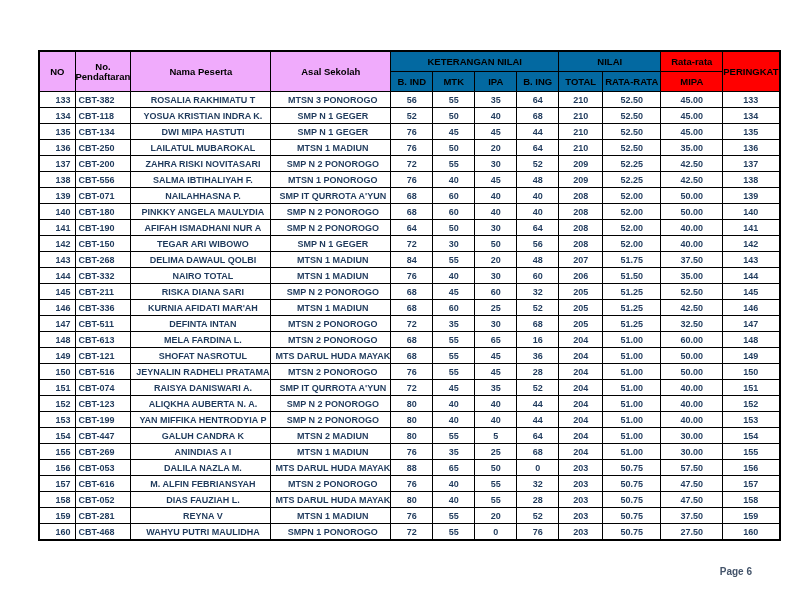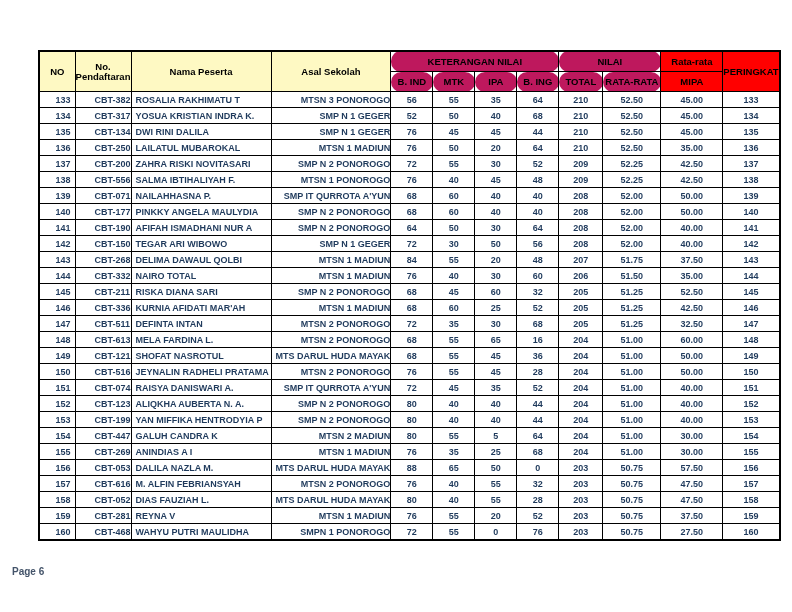--- a/index.html
+++ b/index.html
@@ -18,36 +18,36 @@
     border:1px solid #000;
     overflow:hidden;white-space:nowrap;
     padding:0;
   }
   thead th{
     font-size:9.5px;font-weight:bold;color:#000;
     height:19px;text-align:center;vertical-align:middle;
     line-height:1.05;
   }
   thead th.wrap{white-space:normal;}
-  .green{background:#fef9c3;}
-  .blue{background:#be185d;border-radius:10px;}
+  .green{background:#f0abfc;}
+  .blue{background:#0369a1;}
   .red{background:#FF0000;}
   tbody td{
     height:15px;
     font-size:9px;font-weight:bold;color:#1F3A5C;
     vertical-align:middle;
   }
   tbody td:nth-child(1){text-align:right;padding-right:4px;}
-  tbody td:nth-child(2){text-align:left;padding-left:19px;}
-  tbody td:nth-child(3){text-align:left;padding-left:4px;}
-  tbody td:nth-child(4){text-align:right;padding-left:4px;}
+  tbody td:nth-child(2){text-align:left;padding-left:3px;}
+  tbody td:nth-child(3){text-align:center;padding-left:4px;}
+  tbody td:nth-child(4){text-align:center;padding-left:4px;}
   tbody td:nth-child(n+5){text-align:center;}
   .footer{
-    position:absolute;left:12px;top:566px;width:752px;
-    text-align:left;
+    position:absolute;left:0;top:566px;width:752px;
+    text-align:right;
     font-size:10px;font-weight:bold;color:#44546A;
   }
 </style>
 </head>
 <body>
 
 <div class="sheet">
 
   <table class="results">
     <colgroup>
@@ -95,36 +95,36 @@
           <td>55</td>
           <td>35</td>
           <td>64</td>
           <td>210</td>
           <td>52.50</td>
           <td>45.00</td>
           <td>133</td>
         </tr>
         <tr>
           <td>134</td>
-          <td>CBT-317</td>
+          <td>CBT-118</td>
           <td>YOSUA KRISTIAN INDRA K.</td>
           <td>SMP N 1 GEGER</td>
           <td>52</td>
           <td>50</td>
           <td>40</td>
           <td>68</td>
           <td>210</td>
           <td>52.50</td>
           <td>45.00</td>
           <td>134</td>
         </tr>
         <tr>
           <td>135</td>
           <td>CBT-134</td>
-          <td>DWI RINI DALILA</td>
+          <td>DWI MIPA HASTUTI</td>
           <td>SMP N 1 GEGER</td>
           <td>76</td>
           <td>45</td>
           <td>45</td>
           <td>44</td>
           <td>210</td>
           <td>52.50</td>
           <td>45.00</td>
           <td>135</td>
         </tr>
@@ -179,21 +179,21 @@
           <td>60</td>
           <td>40</td>
           <td>40</td>
           <td>208</td>
           <td>52.00</td>
           <td>50.00</td>
           <td>139</td>
         </tr>
         <tr>
           <td>140</td>
-          <td>CBT-177</td>
+          <td>CBT-180</td>
           <td>PINKKY ANGELA MAULYDIA</td>
           <td>SMP N 2 PONOROGO</td>
           <td>68</td>
           <td>60</td>
           <td>40</td>
           <td>40</td>
           <td>208</td>
           <td>52.00</td>
           <td>50.00</td>
           <td>140</td>

